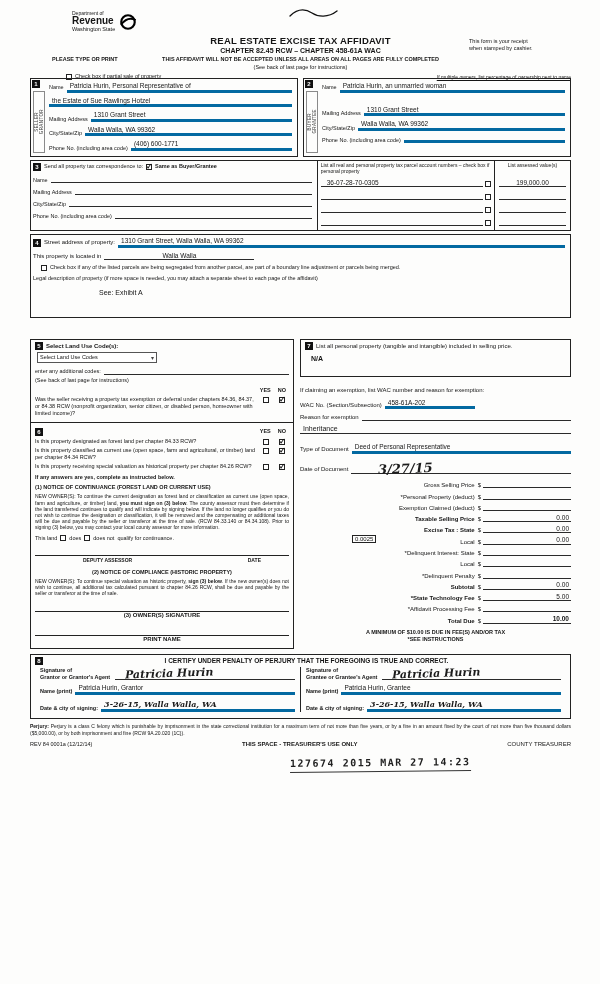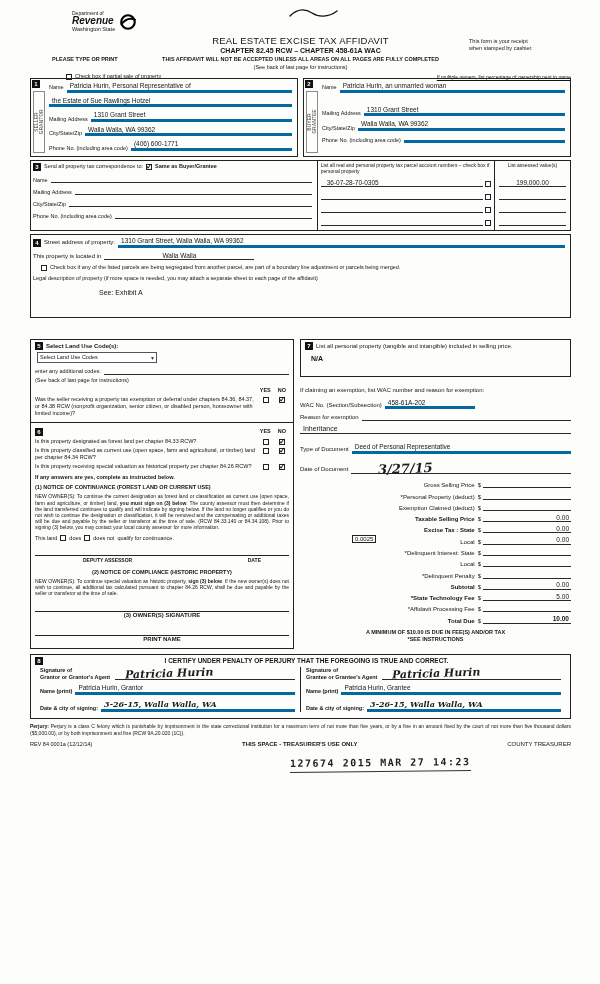--- a/index.html
+++ b/index.html
@@ -30,23 +30,23 @@
   .lbl { font-size:5.5px; flex:none; }
   .fval { flex:1; border-bottom:3px solid #0369a1; font-size:6.5px; padding:0 0 0.5px 3px; min-height:8px; }
   .fill { flex:1; border-bottom:1px solid #2a2a2a; height:8px; }
   .script { font-family:"DejaVu Serif", serif; font-style:italic; font-weight:bold; color:#1c1c1c; }
 
   
   .hdr { position:relative; height:66px; }
   .scribble-top { position:absolute; left:256px; top:-4px; }
   .logo { display:flex; gap:4px; margin-left:42px; align-items:center; }
   .logo-txt span { display:block; }
-  .logo-rev { font-size:10px; font-weight:bold; font-style:italic; line-height:10px; }
+  .logo-rev { font-size:10px; font-weight:bold; line-height:10px; }
   .logo-mark { width:18px; height:18px; }
-  .title { font-size:9.5px; font-weight:normal; text-align:center; margin-top:2px; letter-spacing:0.2px; }
+  .title { font-size:9.5px; font-weight:bold; text-align:center; margin-top:2px; letter-spacing:0.2px; }
   .subtitle { font-size:7px; font-weight:bold; text-align:center; margin-top:1px; }
   .receipt { position:absolute; right:2px; top:28px; width:100px; font-size:5.5px; line-height:6.5px; }
   .ptp-row { position:relative; margin-top:2px; height:8px; }
   .ptp { position:absolute; left:22px; top:0; }
   .warn { text-align:center; }
   .partial-row { display:flex; align-items:center; gap:3px; margin-top:2px; }
   .partial-row .cb { margin-left:36px; }
   .multi { margin-left:auto; text-decoration:underline; }
 
   

